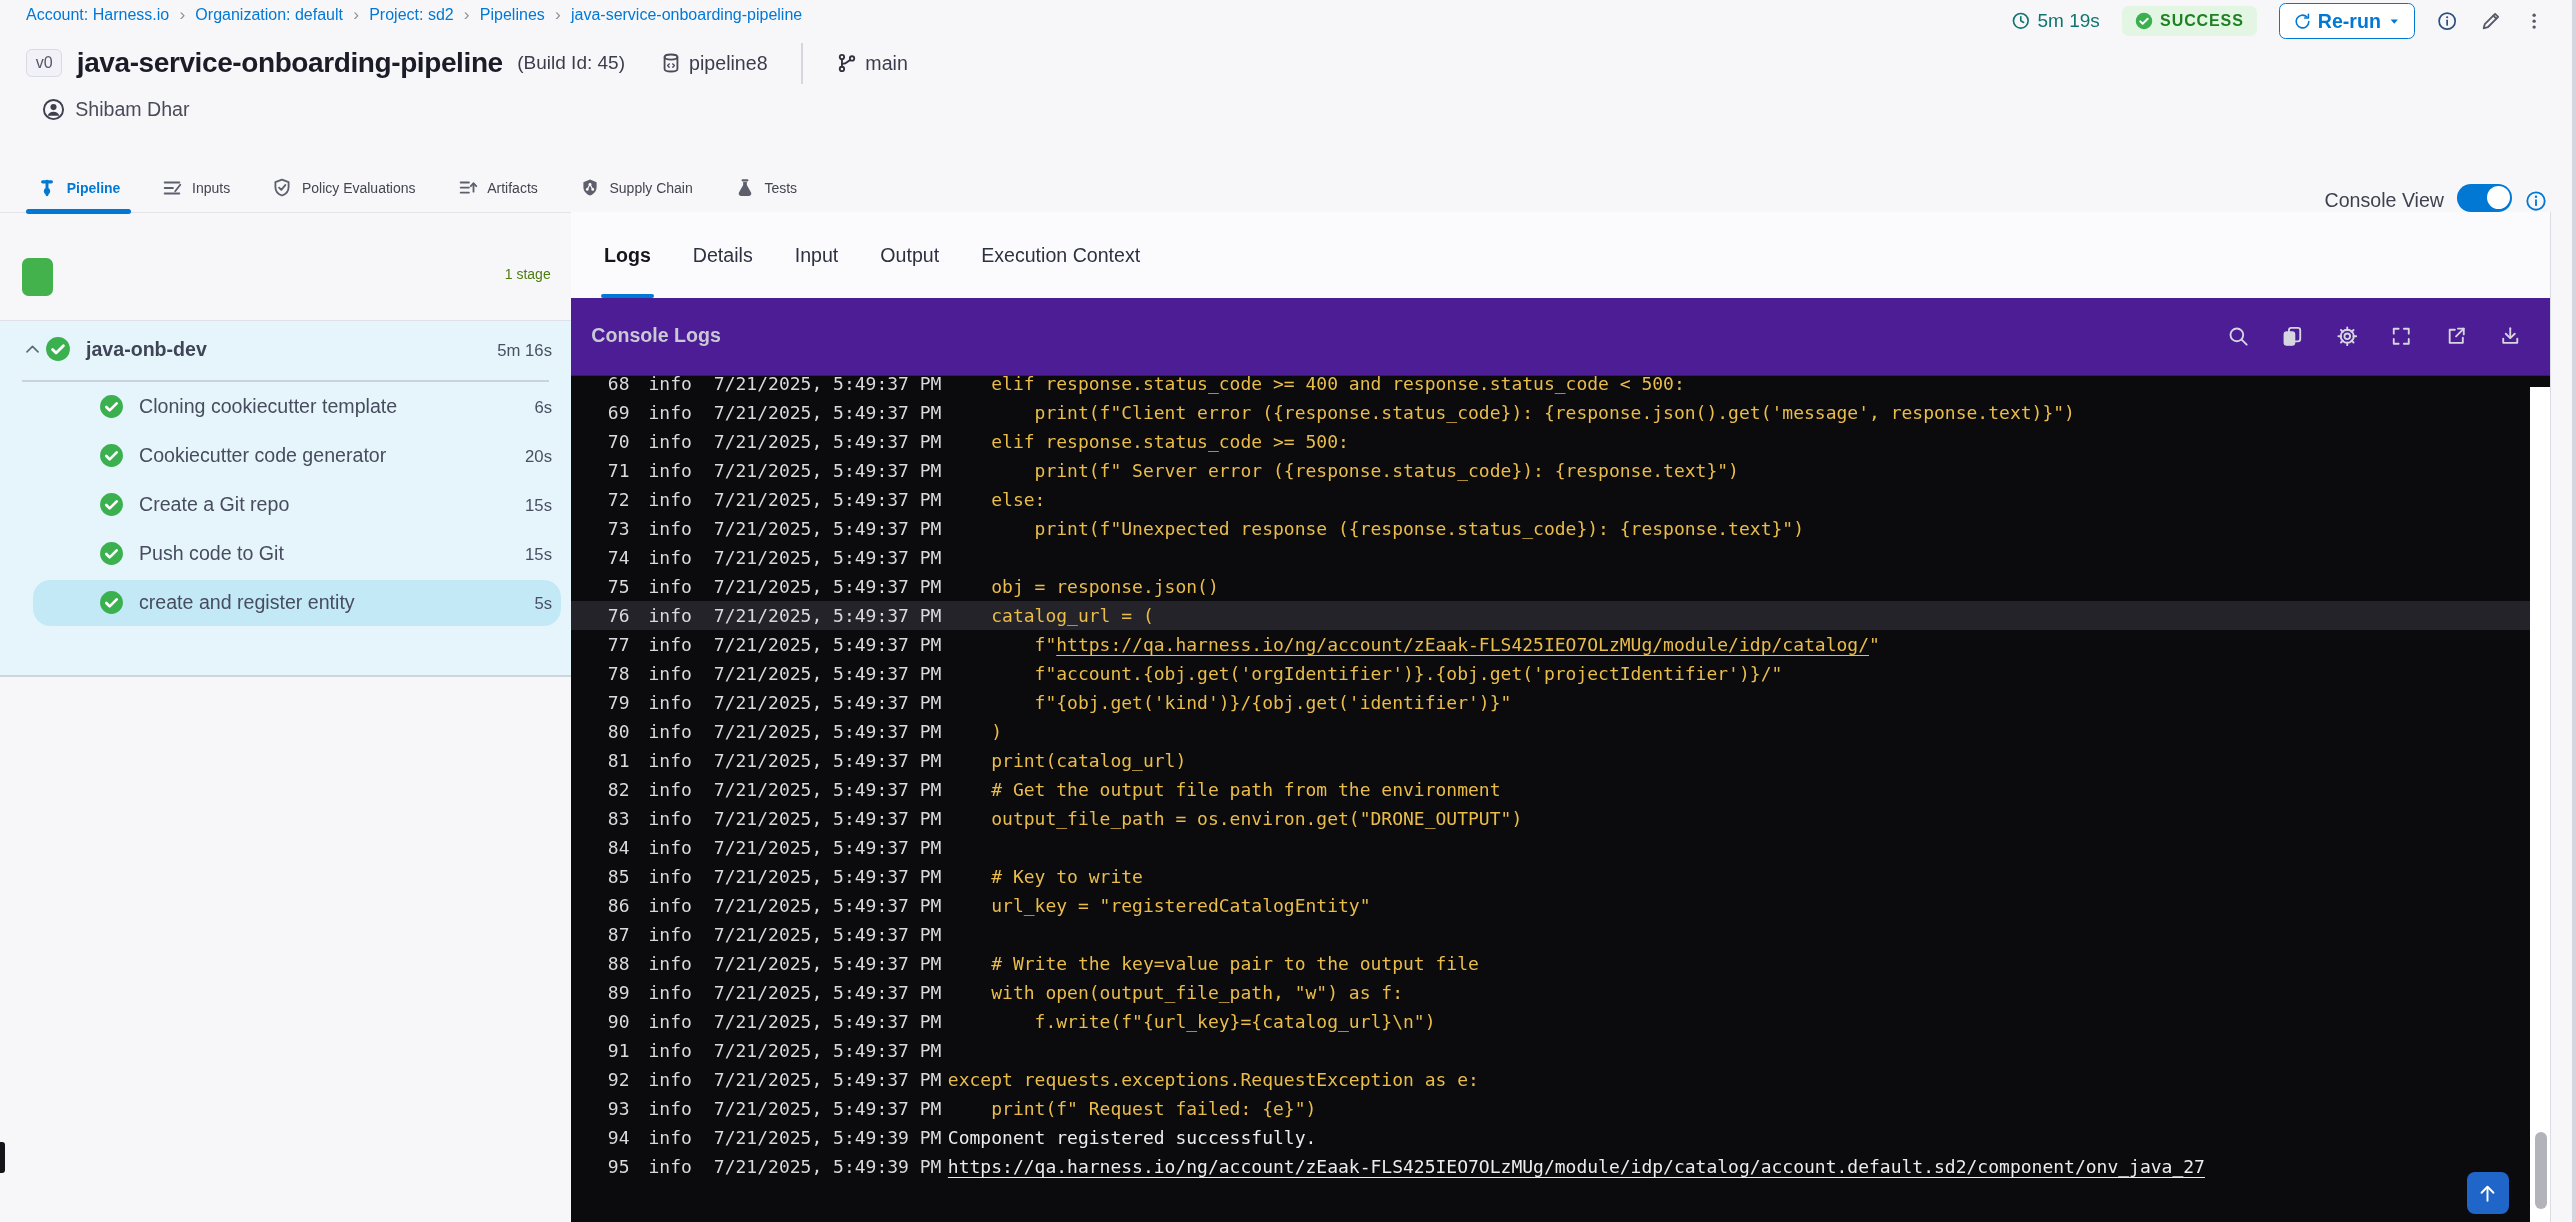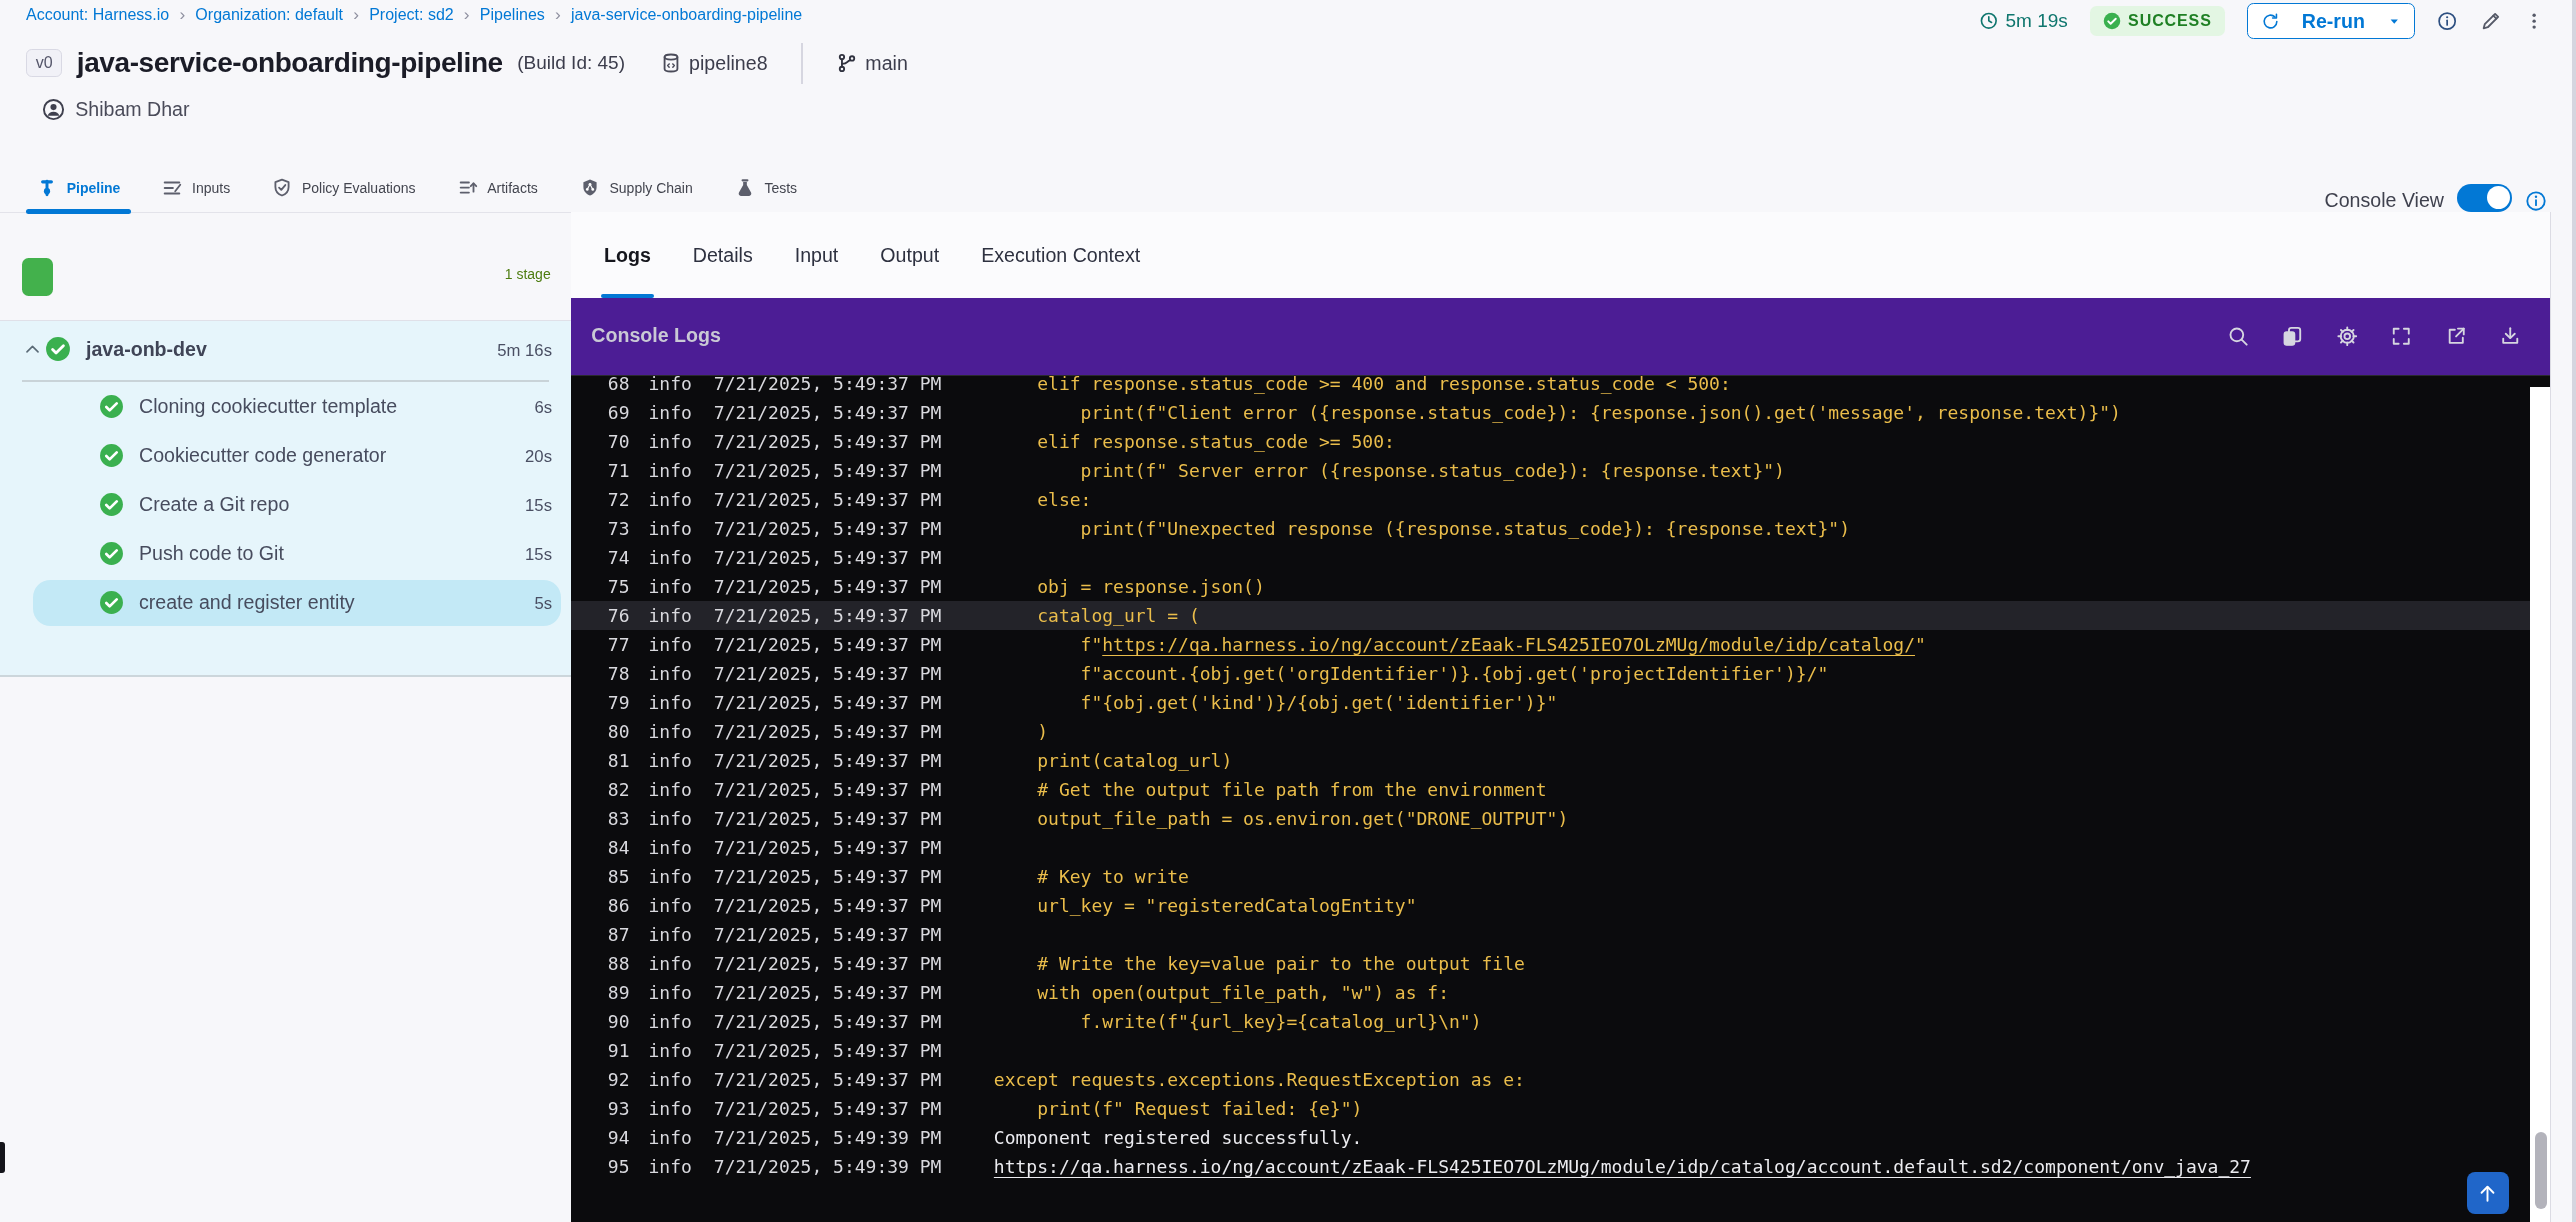--- a/index.html
+++ b/index.html
@@ -13,21 +13,21 @@
   
   #breadcrumb{top:4.4px;left:26px;height:20.3px;font-size:16px;gap:10.2px;}
   .bc-link{color:#0278d5;cursor:pointer;}
   .bc-sep{color:#8f90a0;font-size:17.4px;}
 
   
   #header-actions{top:0px;right:32px;height:42px;gap:22px;}
   .duration-wrap{gap:7.3px;color:#0f766e;font-size:19px;}
   .status-pill{gap:7.3px;background:#e3f6e3;border-radius:6.5px;padding:5.8px 13px;
                color:#1f8024;font-weight:bold;font-size:16px;letter-spacing:0.9px;}
-  .rerun-btn{gap:22px;background:#fff;border:1.8px solid #0278d5;border-radius:6.5px;
+  .rerun-btn{gap:6px;background:#fff;border:1.8px solid #0278d5;border-radius:6.5px;
              padding:5.8px 13px;color:#0278d5;font-weight:bold;font-size:19.6px;cursor:pointer;}
   .hdr-ico{color:#565a68;cursor:pointer;}
   .hdr-ico.blue{color:#2d4f80;}
 
   
   #title-row{top:41px;left:26px;height:44px;gap:14.5px;}
   .ver-badge{background:#f1f1f7;border:1.1px solid #d9d9e4;border-radius:5.8px;
              padding:3.6px 8.7px;font-size:16px;color:#55566a;}
   .pipe-title{font-size:28px;font-weight:bold;color:#1b1c27;letter-spacing:-0.4px;}
   .build-id{font-size:19px;color:#3c3d4c;}
@@ -91,21 +91,21 @@
   #console-toolbar .icon{color:#d6d6e0;cursor:pointer;}
 
   #console-body{position:absolute;top:78px;left:0;right:20.3px;bottom:0;overflow:hidden;
                 font-family:"DejaVu Sans Mono", monospace;font-size:18px;}
   #log-rows{margin-top:-7.3px;}
   .log-row{display:flex;align-items:center;height:29px;white-space:pre;}
   .log-row.hl{background:#232329;}
   .lnum{width:28px;margin-left:30.5px;text-align:right;color:#d9d9de;flex:none;}
   .llevel{margin-left:19px;color:#d9d9de;flex:none;}
   .ltime{margin-left:22px;width:234px;color:#d9d9de;flex:none;}
-  .lcode{margin-left:46px;flex:none;}
+  .lcode{flex:none;}
   .lcode.code{color:#eabd4b;}
   .lcode.plain{color:#ececf0;}
   .log-link{text-decoration:underline;text-underline-offset:3.6px;cursor:pointer;}
 
   #scroll-track{position:absolute;right:0;top:89px;bottom:0;width:20.3px;background:#ffffff;}
   #scroll-thumb{position:absolute;right:3.6px;bottom:14.5px;width:12.3px;height:77px;border-radius:6.5px;background:#b3b3bb;cursor:pointer;}
   #scroll-top-btn{position:absolute;right:42px;bottom:8.7px;width:42px;height:42px;border-radius:8px;
                   background:#2066c9;color:#fff;display:flex;align-items:center;justify-content:center;cursor:pointer;}
 
   #right-strip{top:212px;right:0;width:25.4px;bottom:0;background:#f7f7fa;border-left:1.5px solid #dcdce4;}

